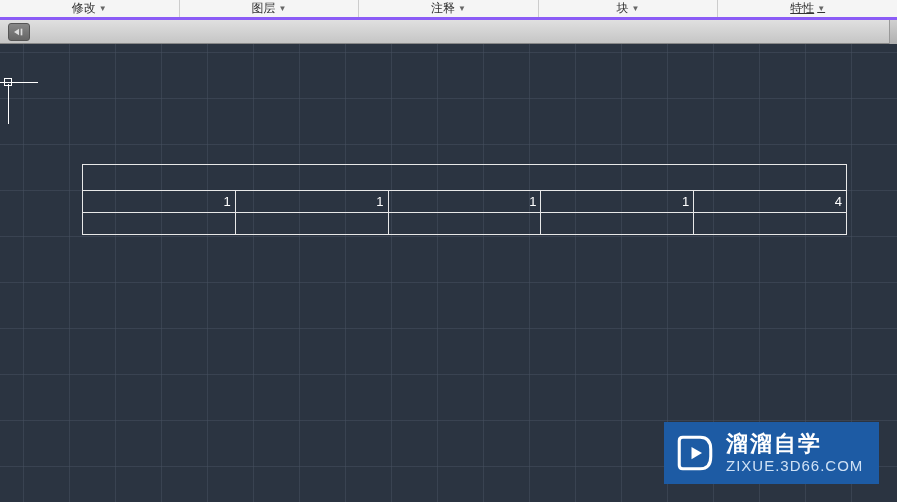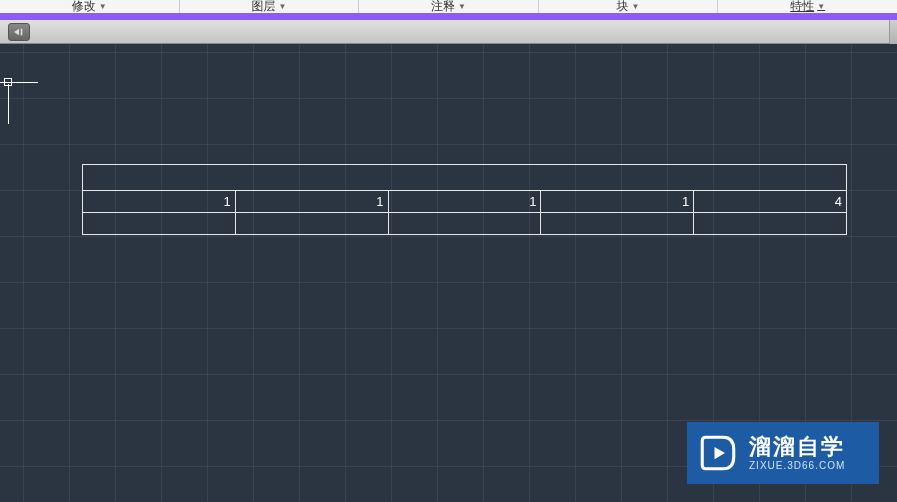--- a/index.html
+++ b/index.html
@@ -8,21 +8,21 @@
       height: 502px;
       overflow: hidden;
       font-family: "Microsoft YaHei", Arial, sans-serif;
       background: #2b3441;
       position: relative;
     }
     
     .menu-bar {
       height: 20px;
       background: #f5f5f5;
-      border-bottom: 7px solid #8b5cf6;
+      border-bottom: 3px solid #8b5cf6;
       display: flex;
       font-size: 12px;
       color: #333;
     }
     .menu-section {
       flex: 1;
       display: flex;
       align-items: center;
       justify-content: center;
       border-right: 1px solid #ccc;
@@ -129,21 +129,21 @@
       text-align: right;
       padding-right: 4px;
       vertical-align: middle;
     }
     .cad-table tr.title-row td { height: 26px; }
     
     .watermark {
       position: absolute;
       right: 18px;
       bottom: 18px;
-      width: 192px;
+      width: 215px;
       height: 62px;
       background: #1d5ba4;
       display: flex;
       align-items: center;
       padding: 6px 10px;
       gap: 10px;
       margin-left: 28px;
     }
     .wm-icon {
       width: 42px;
@@ -154,21 +154,21 @@
     .wm-icon svg { width: 100%; height: 100%; }
     .wm-text { display: flex; flex-direction: column; line-height: 1.2; }
     .wm-title {
       color: #fff;
       font-size: 22px;
       font-weight: 600;
       letter-spacing: 2px;
     }
     .wm-sub {
       color: #cfe1f5;
-      font-size: 10px;
+      font-size: 15px;
       letter-spacing: 1px;
     }
   </style>
 </head>
 <body>
 
 <div class="menu-bar">
   <div class="menu-section">
     <span>修改</span>
     <span class="menu-expand">▼</span>

